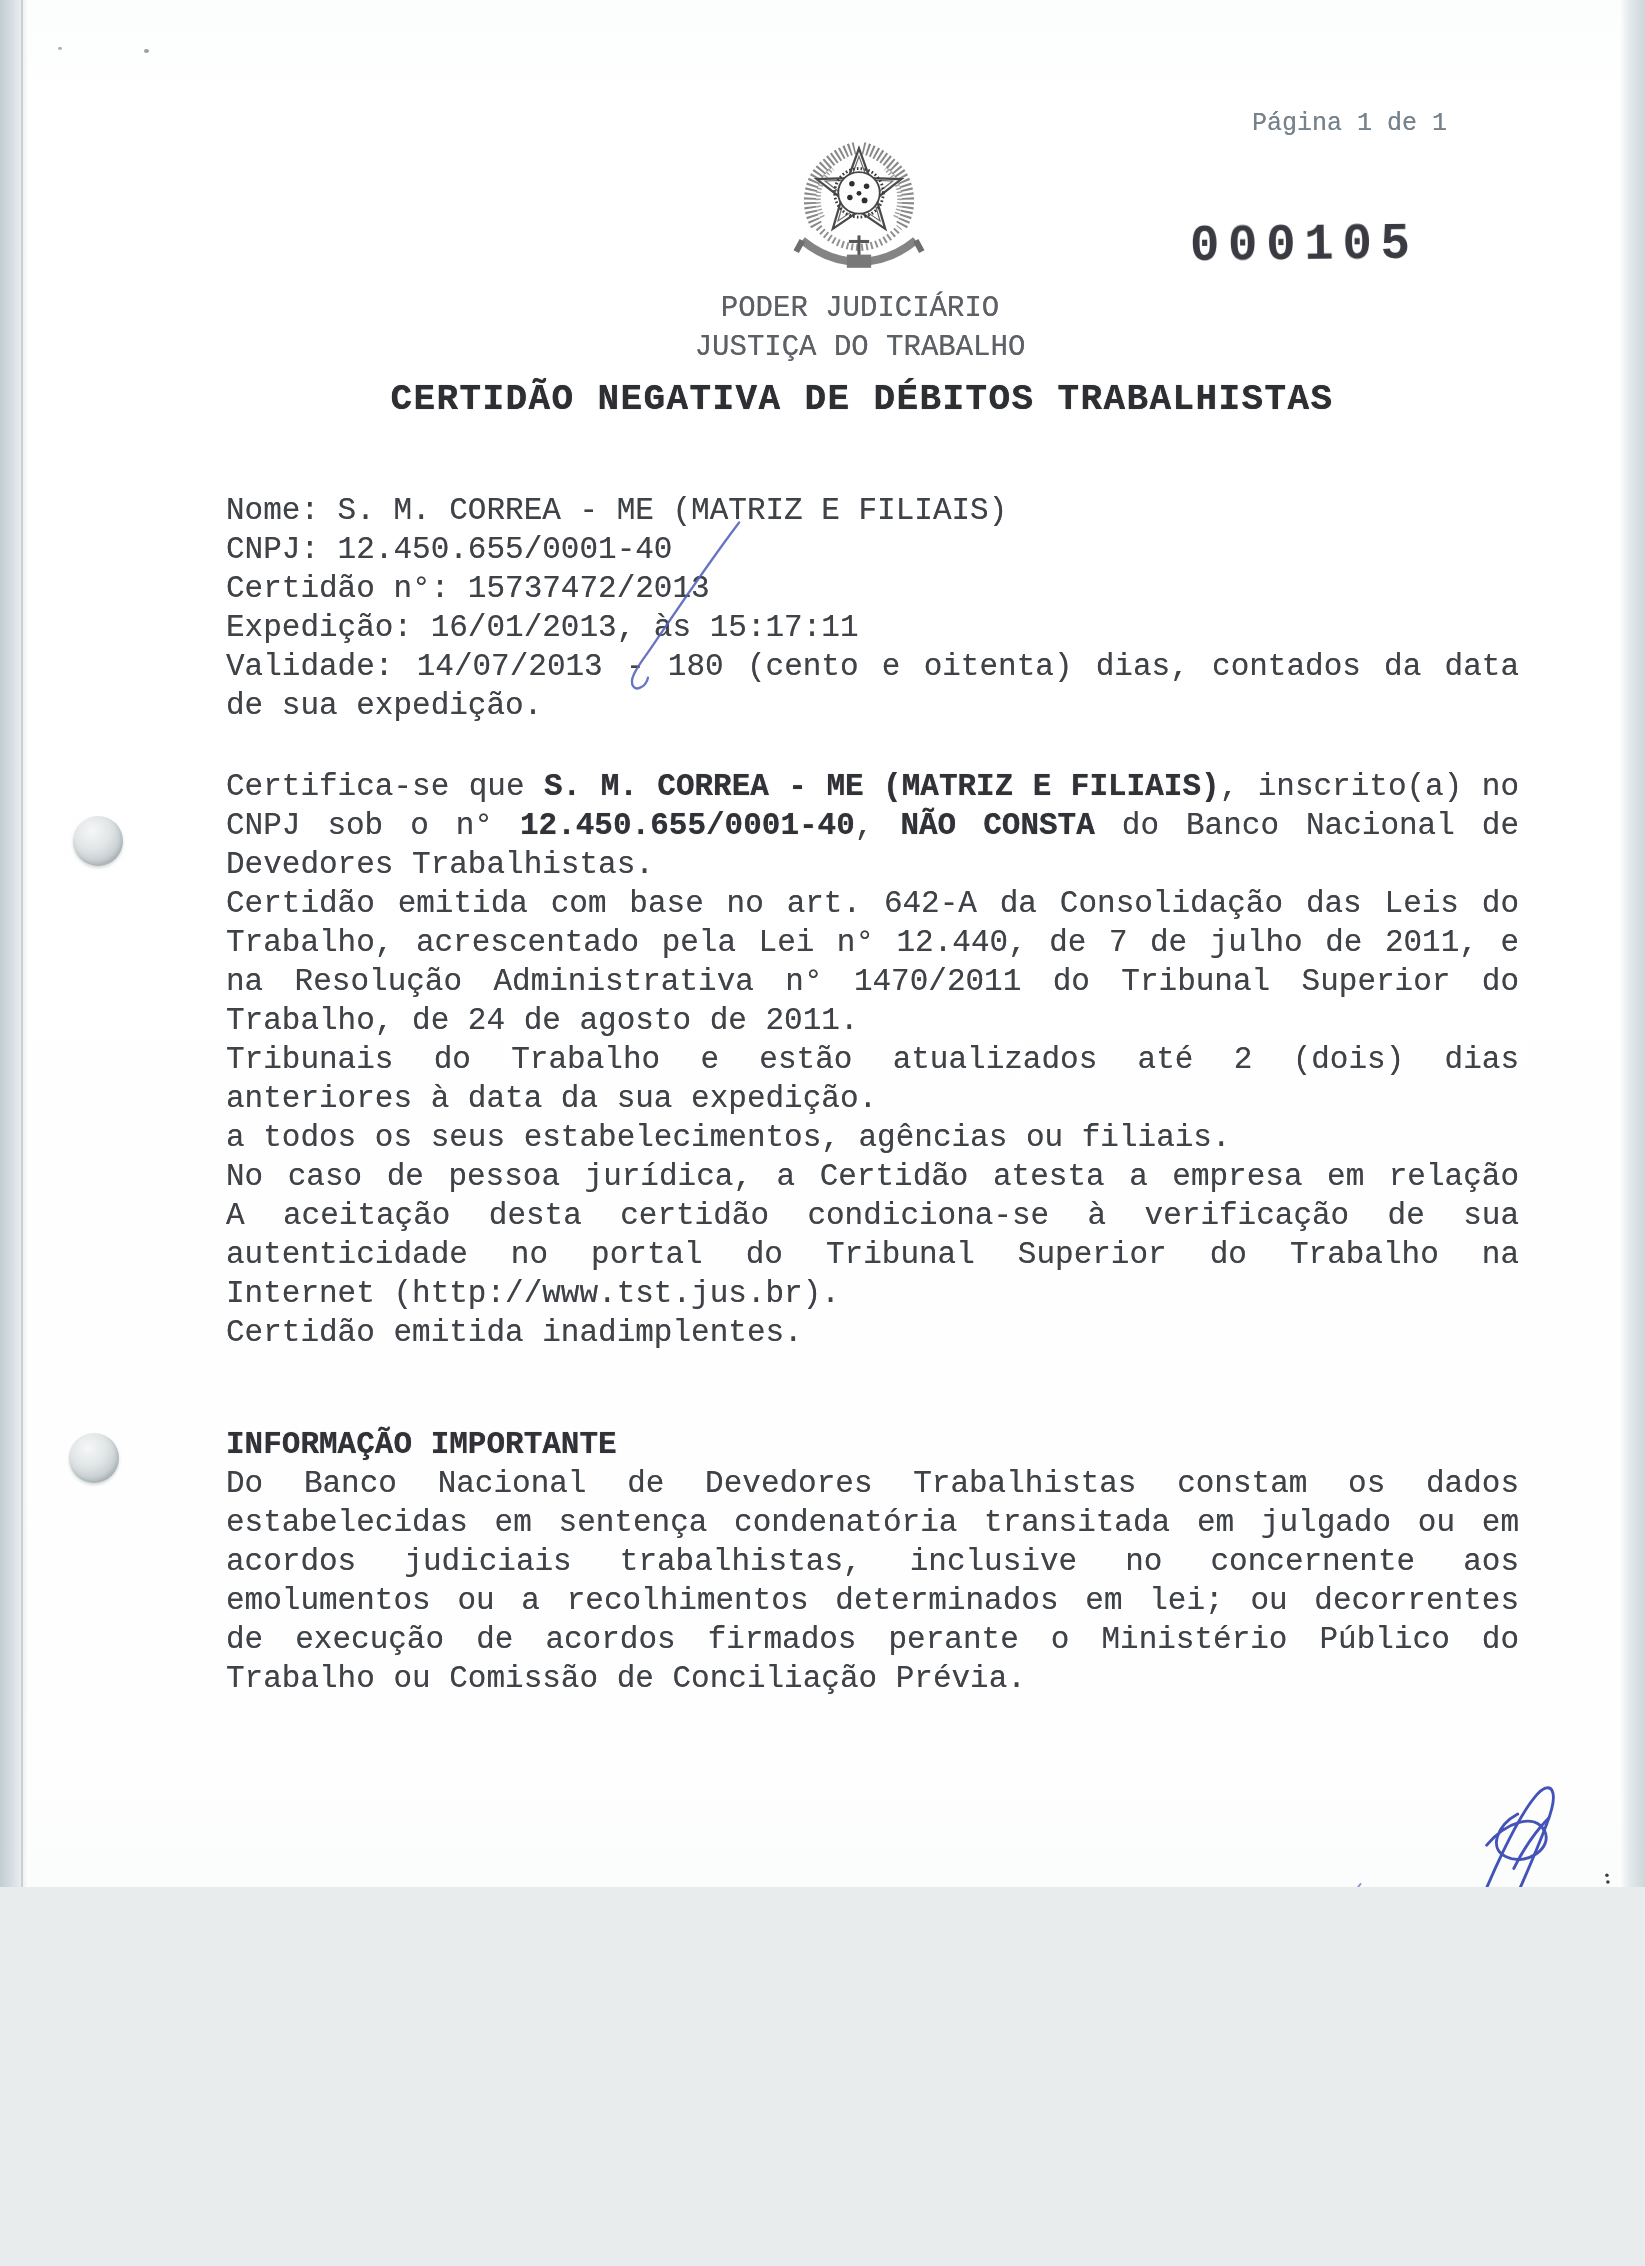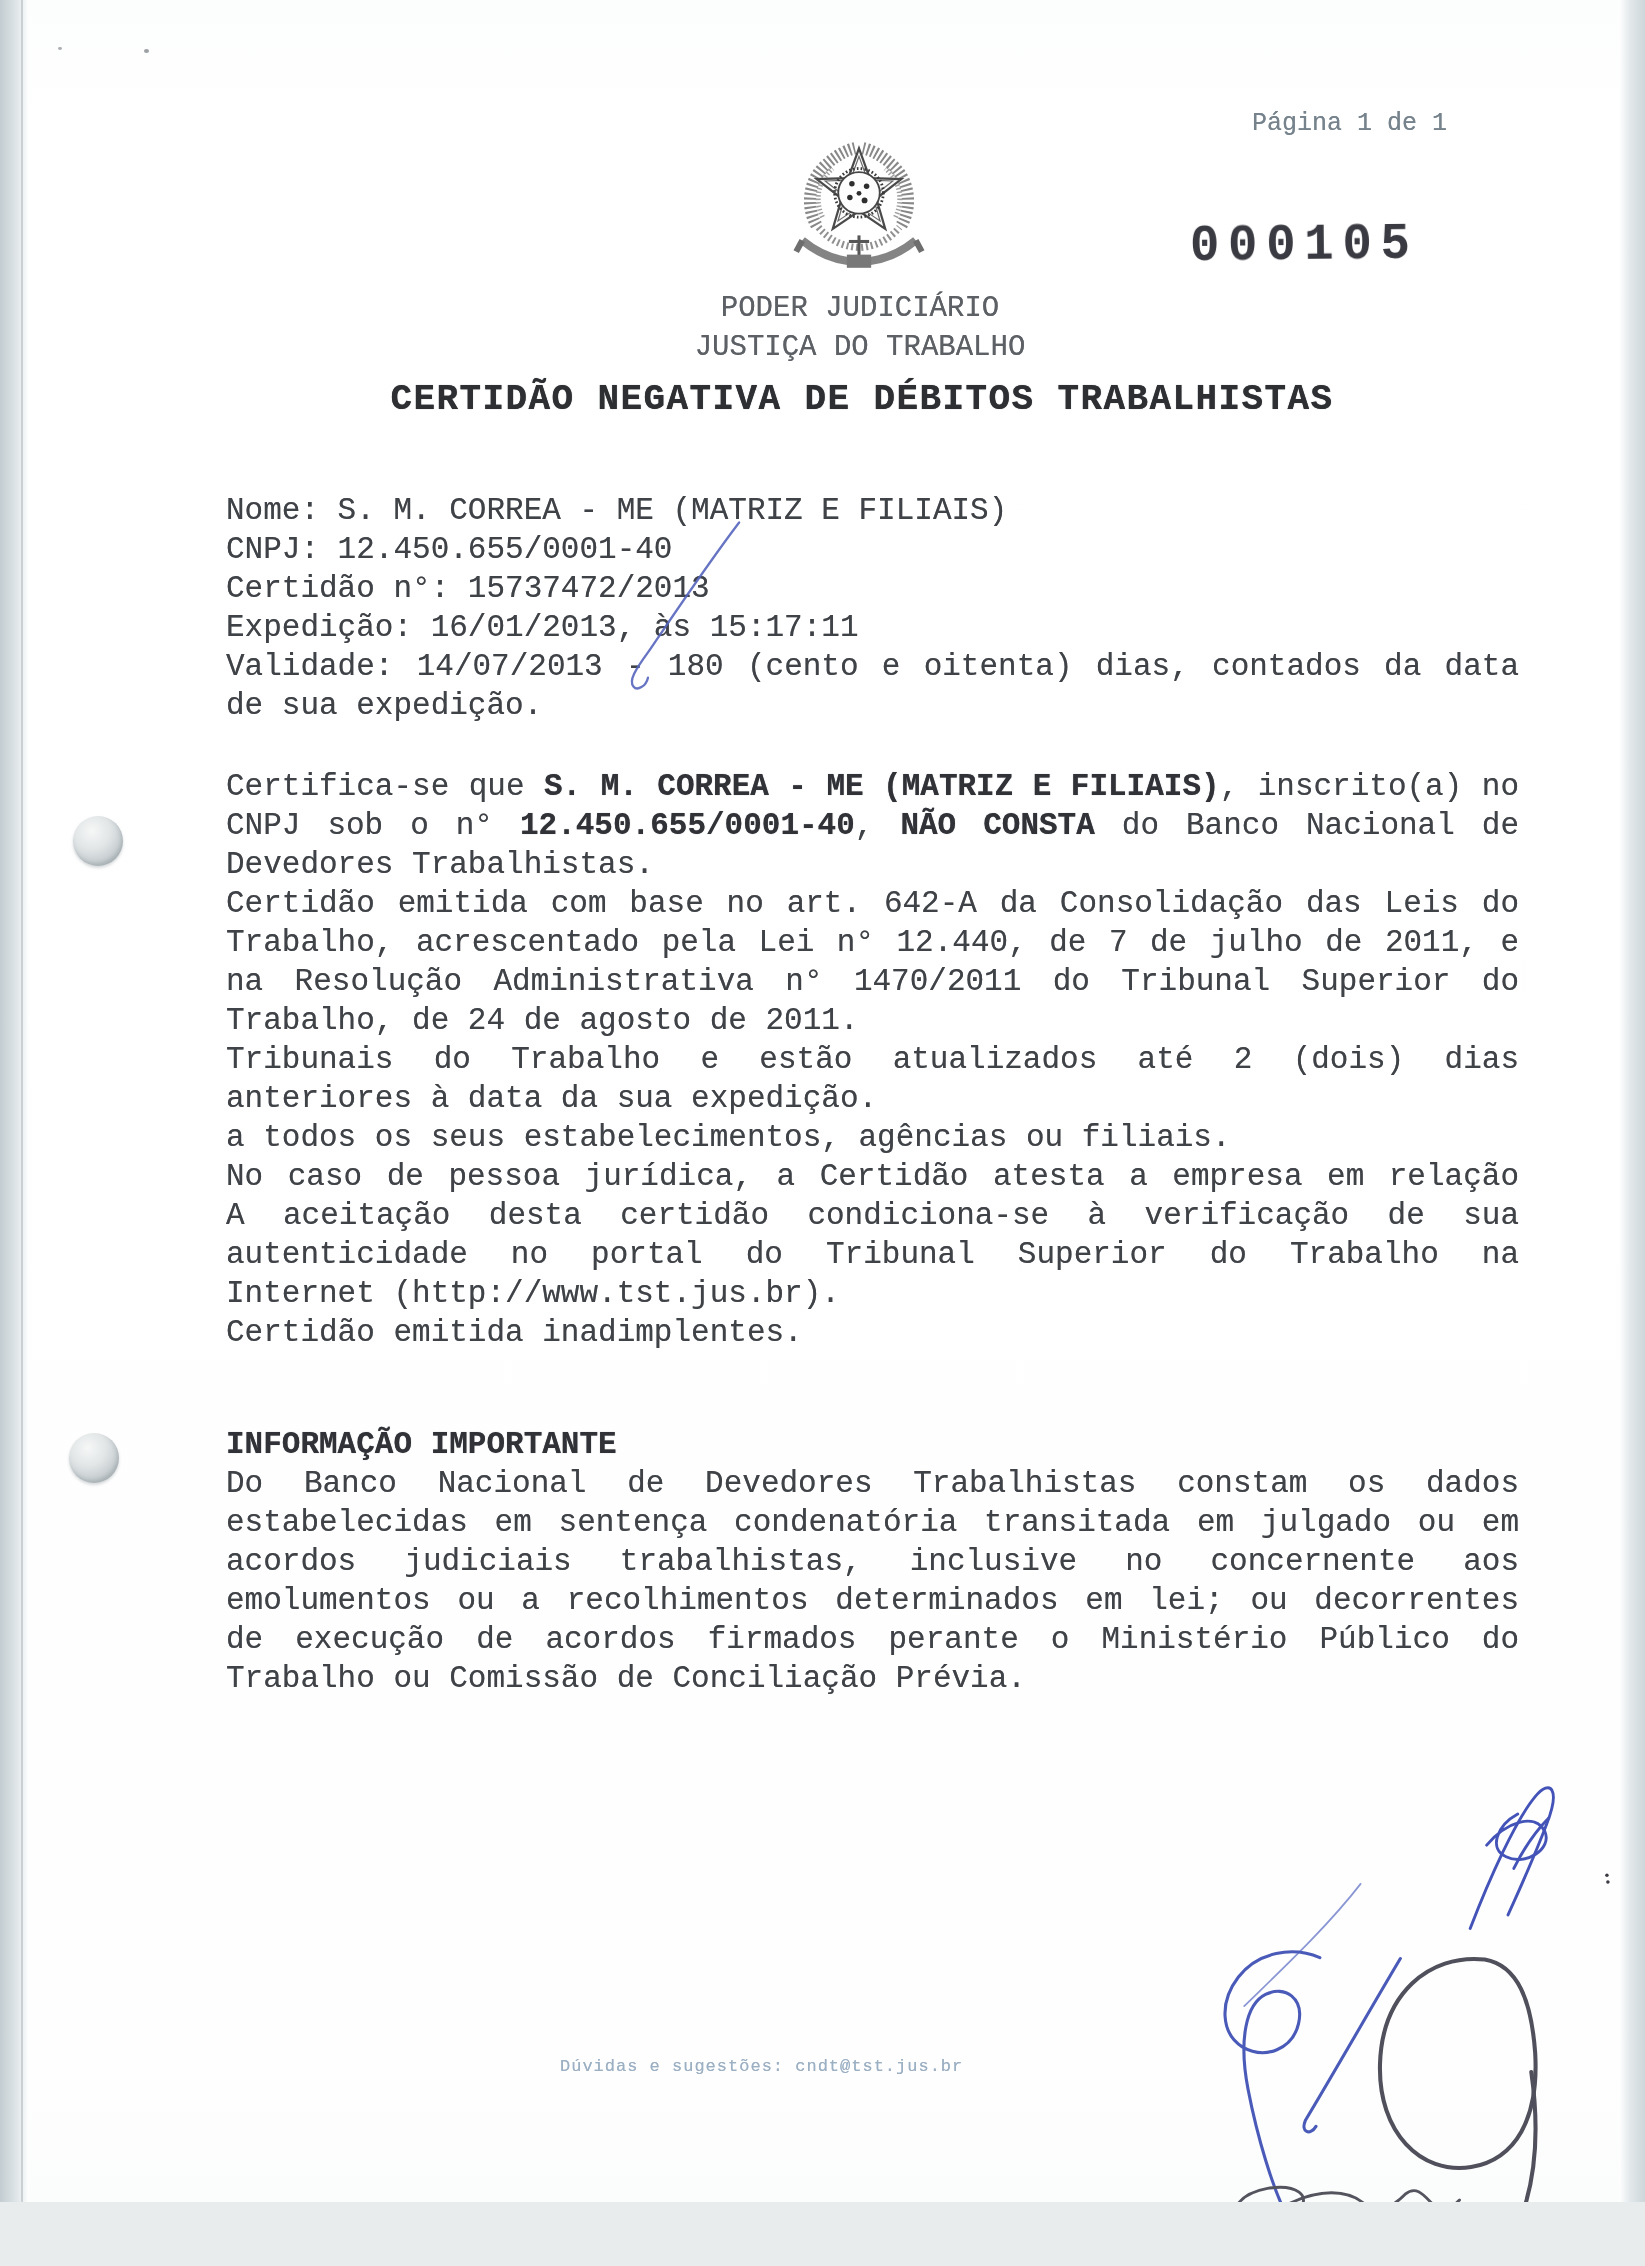--- a/index.html
+++ b/index.html
@@ -1,17 +1,17 @@
 <!DOCTYPE html>
 <html><head>
 <meta charset="utf-8">
 <style>
   html,body{margin:0;padding:0;background:#e9eced;}
   .canvas{
-    position:relative;width:1646px;height:2202px;overflow:hidden;
+    position:relative;width:1646px;height:1887px;overflow:hidden;
     background:linear-gradient(180deg,#fcfdfd 0%,#ffffff 6%,#fefefe 94%,#fbfcfc 100%);
     font-family:"Liberation Mono","DejaVu Sans Mono",monospace;
   }
   .edge-left{position:absolute;left:0;top:0;width:29px;height:100%;
     background:linear-gradient(90deg,#c3cdd1 0%,#d9e0e3 45%,#eef2f3 80%,#ffffff 100%);}
   .edge-left::after{content:"";position:absolute;right:5.8px;top:0;width:1.9px;height:100%;background:#a8b2b7;opacity:.5;}
   .edge-right{position:absolute;right:0;top:0;width:27px;height:100%;
     background:linear-gradient(90deg,#ffffff 0%,#e3e9eb 40%,#ccd5d9 100%);}
   .speck{position:absolute;background:#5a6068;border-radius:50%;}
 

